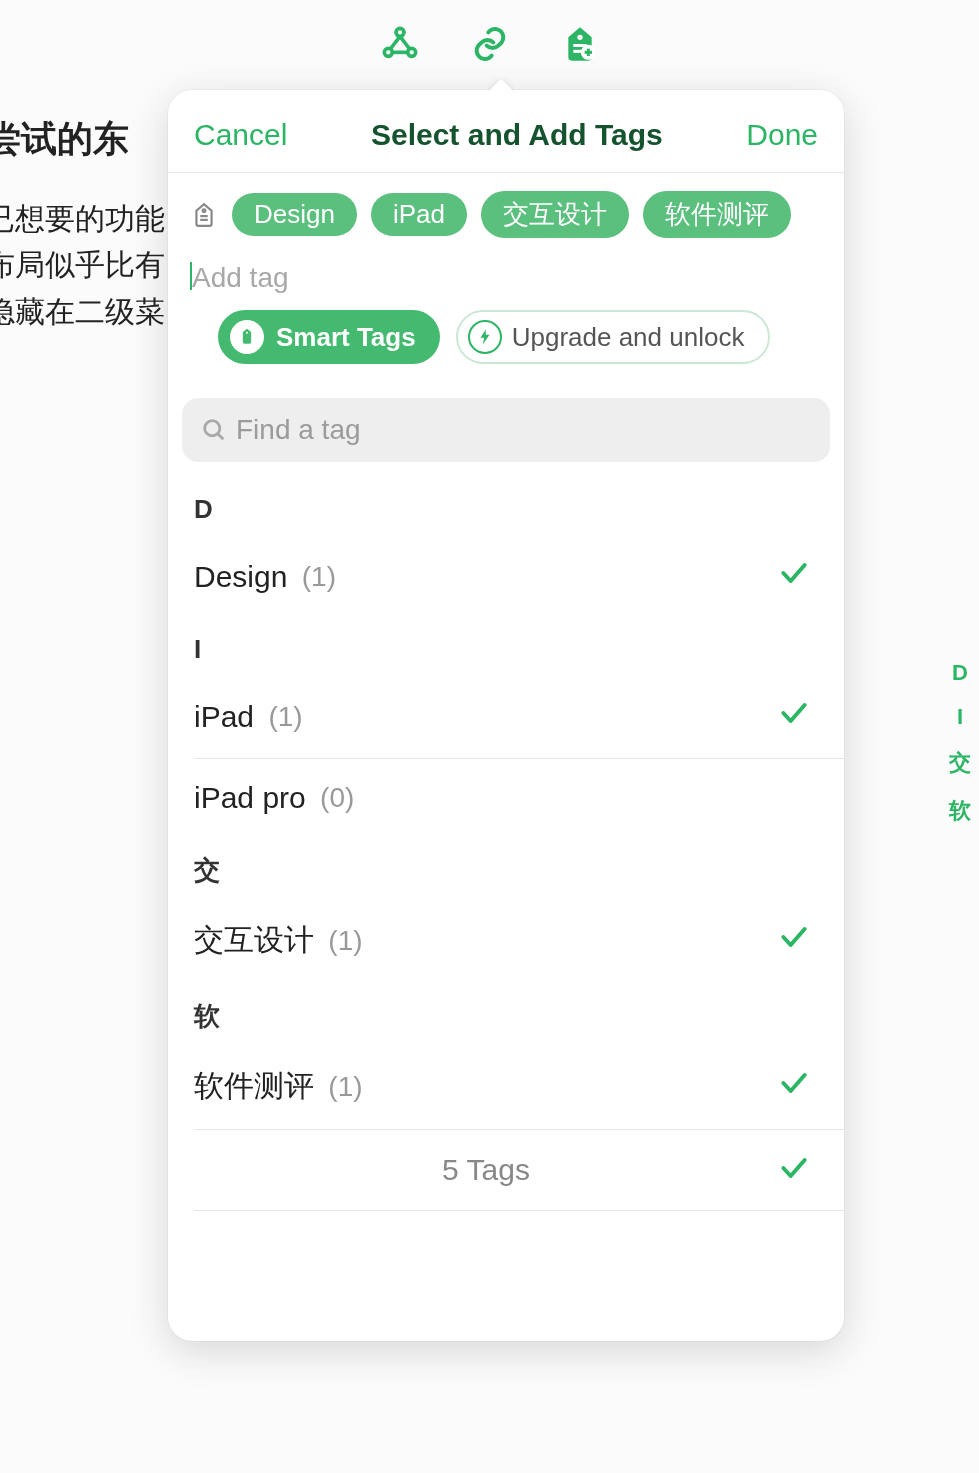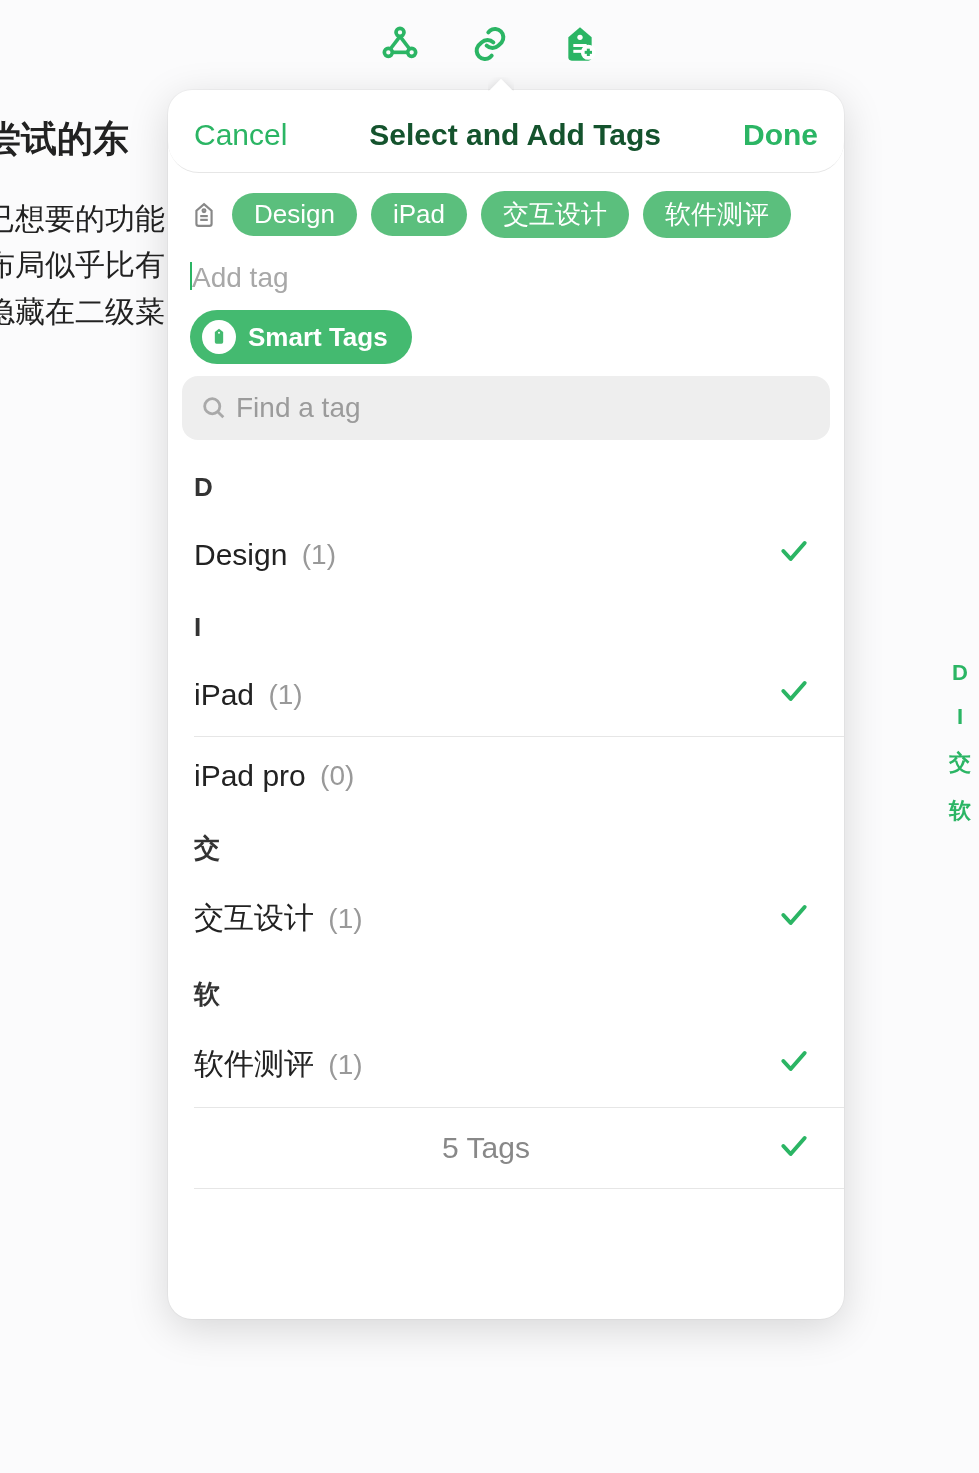--- a/index.html
+++ b/index.html
@@ -63,24 +63,23 @@
     transform:rotate(45deg);
     box-shadow: 0 0 8px rgba(0,0,0,0.1);
   }
 
   .popover-header {
     display:flex;
     align-items:center;
     justify-content:space-between;
     padding: 28px 26px 20px 26px;
     border-bottom: 1px solid var(--border);
-    border-radius: 31px;
   }
   .hbtn { font-size: 30px; color: var(--green); font-weight: 500; }
-  .hbtn.done { font-weight: 700; }
+  .hbtn.done { font-weight: 400; }
   .htitle { font-size: 30px; font-weight: 700; color: #14532d; }
 
   .tags-row {
     display:flex;
     align-items:center;
     gap: 14px;
     padding: 18px 22px 0 22px;
     flex-wrap: wrap;
   }
   .tag-icon { width:28px; height:28px; display:flex; align-items:center; justify-content:center; }
@@ -104,21 +103,22 @@
     content:"";
     position:absolute;
     left:22px; top:24px; bottom:20px;
     width:2px;
     background: var(--green);
   }
 
   .chip-row2 {
     display:flex;
     gap: 16px;
-    padding: 0 22px 12px 22px;
+    padding: 0 22px 34px 22px;
+    margin-left: 28px;
   }
   .smart-chip {
     background: #44ba70;
     color:#fff;
     border-radius: 999px;
     padding: 10px 24px 10px 12px;
     display:flex;
     align-items:center;
     gap:12px;
     font-size: 26px;
@@ -275,20 +275,28 @@
   <div class="chip-row2">
     <div class="smart-chip">
       <span class="circ">
         <svg viewBox="0 0 24 24" fill="#44ba70">
             <path d="M12 2 L17 6 V18 a2 2 0 0 1-2 2 H9 a2 2 0 0 1-2-2 V6 Z"></path>
             <circle cx="12" cy="7" r="1.2" fill="#fff"></circle>
           </svg>
       </span>
       <span>Smart Tags</span>
     </div>
+    <div class="upgrade-chip">
+      <span class="circ">
+        <svg viewBox="0 0 24 24" fill="#2bb564">
+            <path d="M13 2 L6 13 H11 L9 22 L18 9 H13 Z"></path>
+          </svg>
+      </span>
+      <span>Upgrade and unlock</span>
+    </div>
   </div>
 
   <div class="search">
     <svg viewBox="0 0 24 24" fill="none" stroke="#666" stroke-width="2.4">
       <circle cx="10.5" cy="10.5" r="6.5"></circle>
         <line x1="20" y1="20" x2="15.2" y2="15.2"></line>
     </svg>
     <span class="search-ph">Find a tag</span>
   </div>
 

